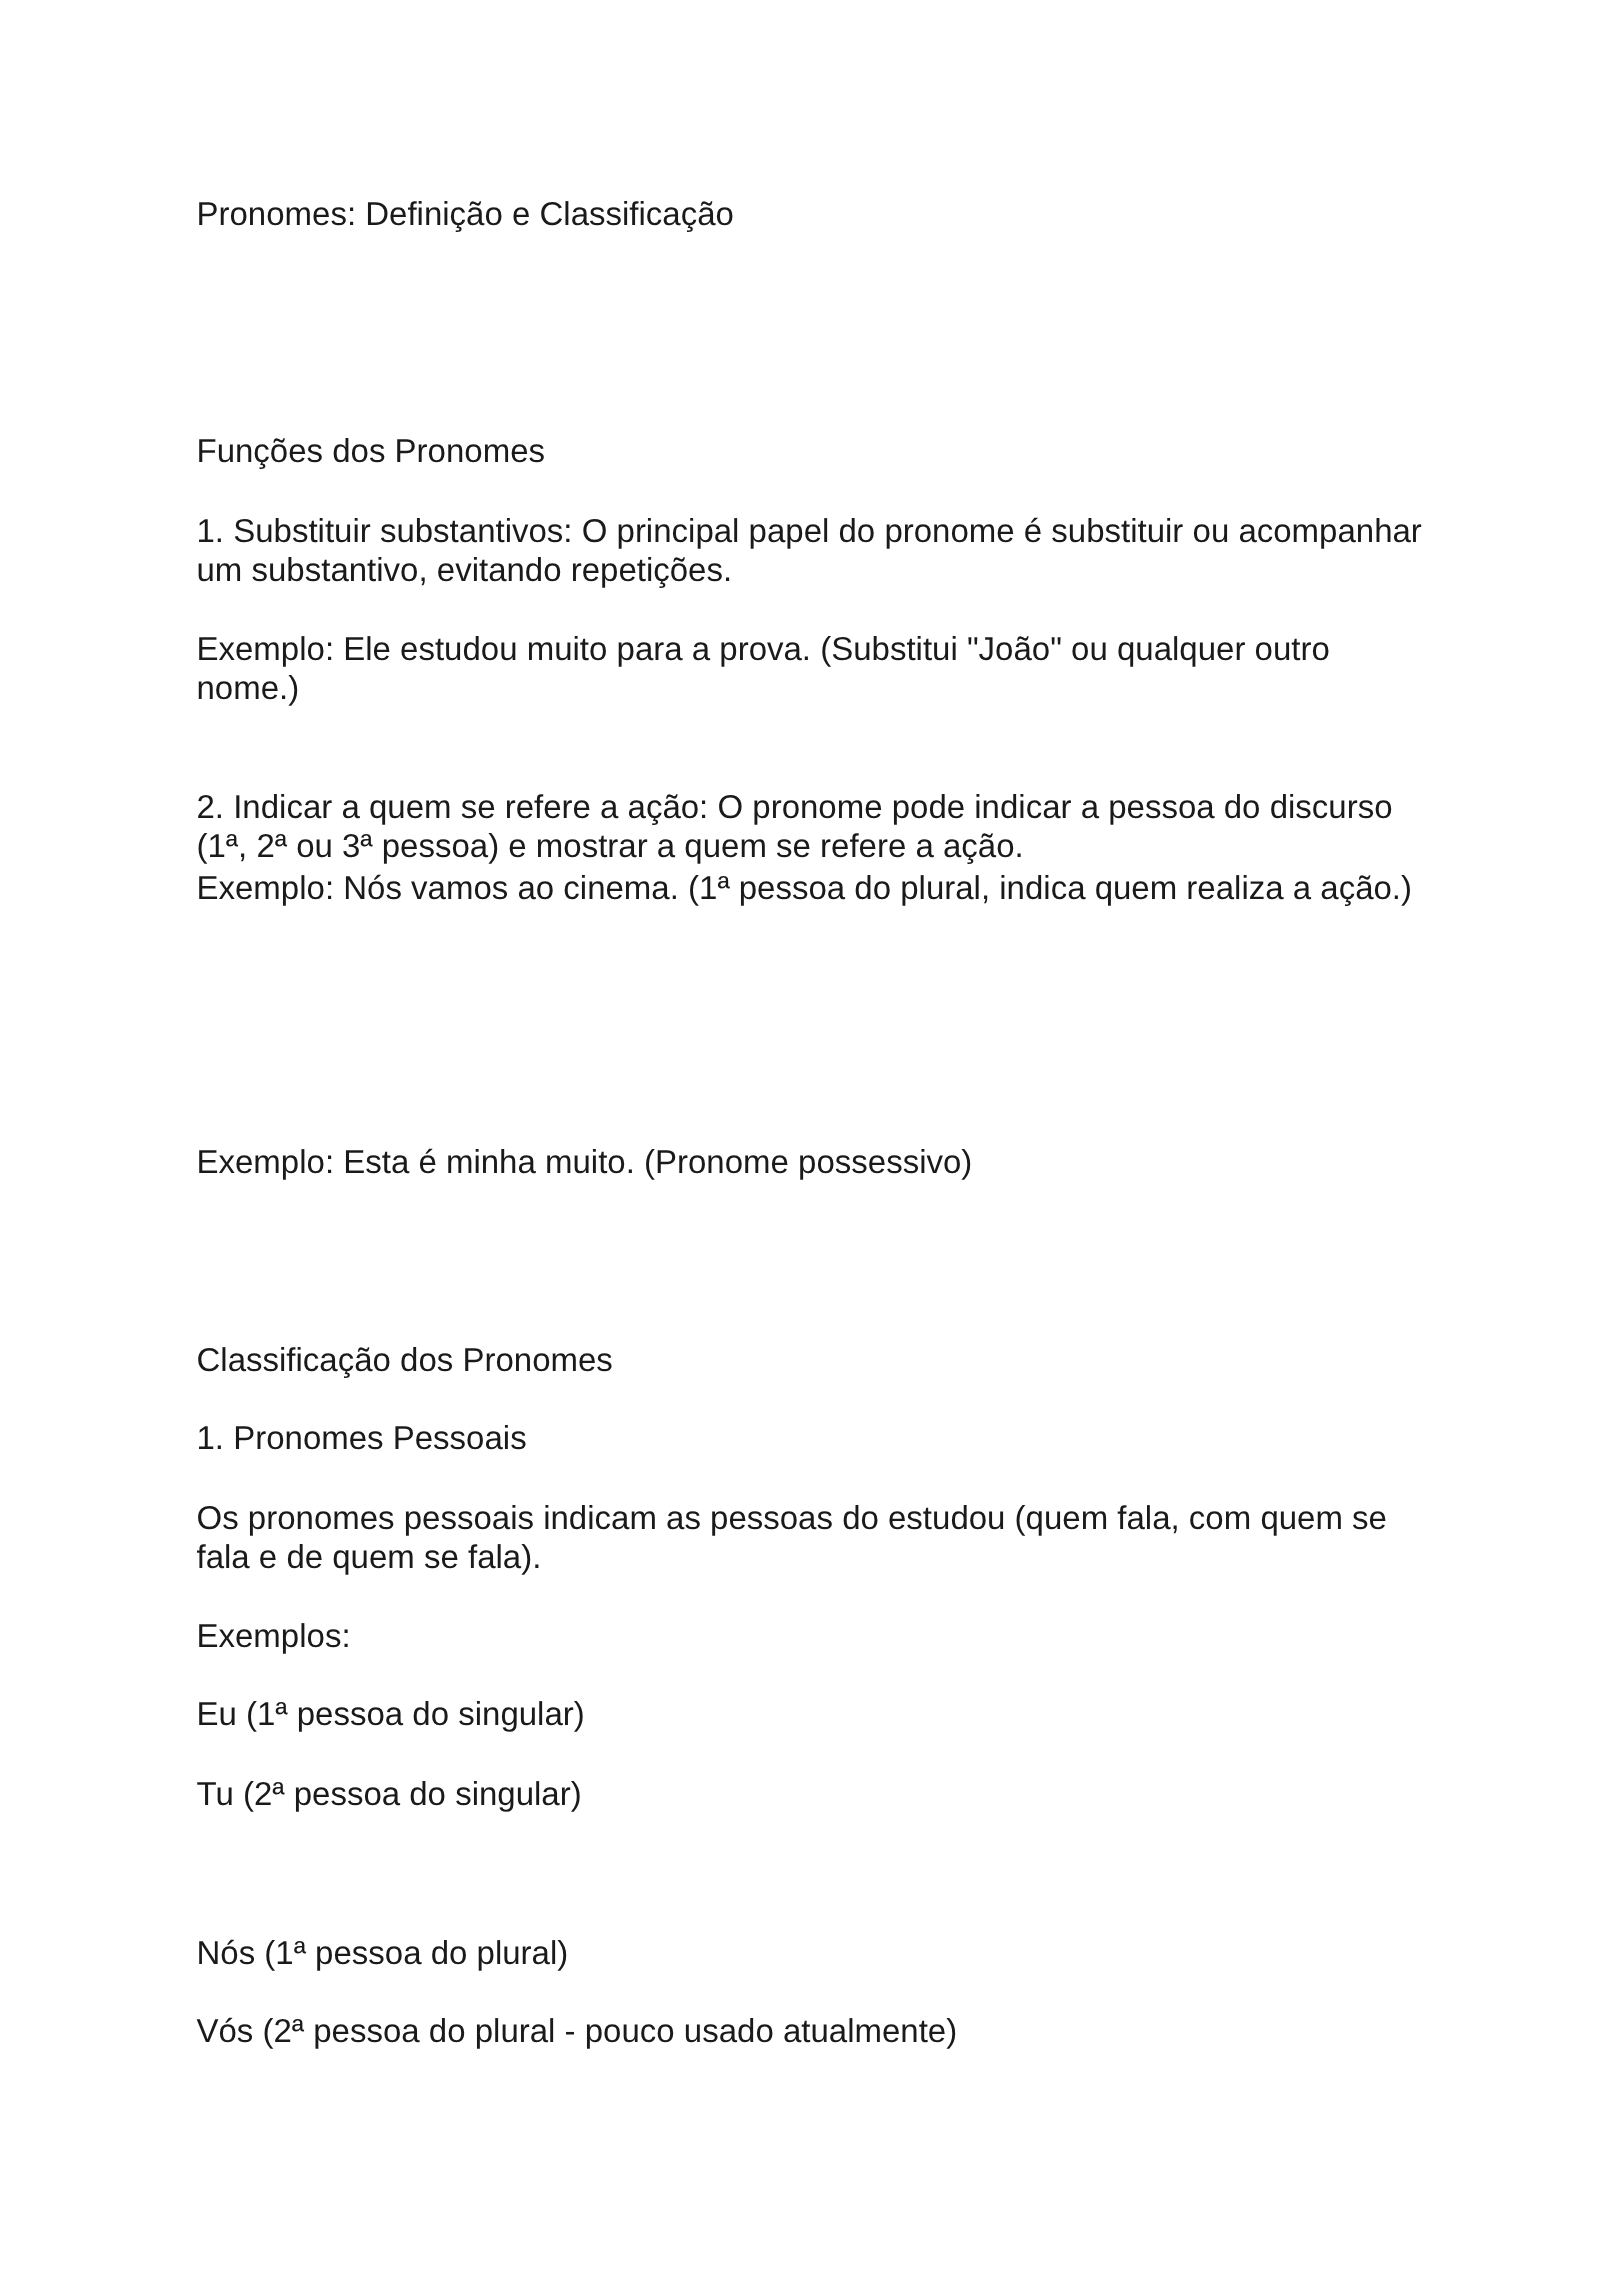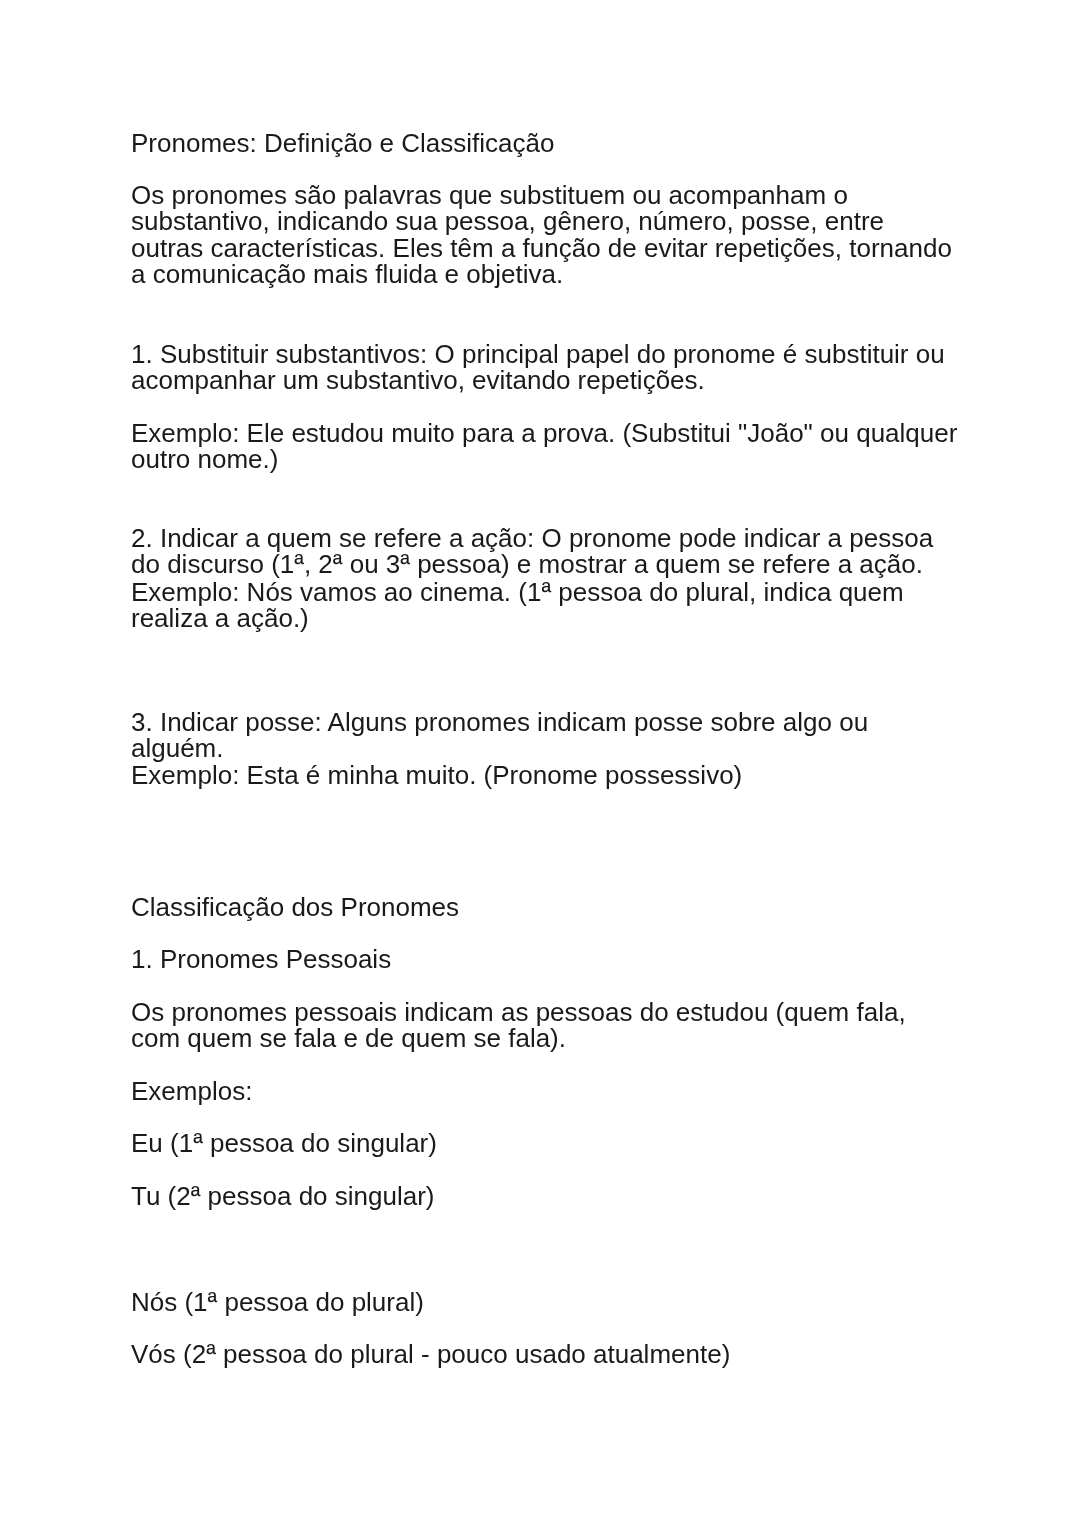--- a/index.html
+++ b/index.html
@@ -1,36 +1,35 @@
 <!DOCTYPE html>
 <html><head>
 <meta charset="utf-8">
 <style>
   html, body { margin: 0; padding: 0; background: #ffffff; }
   body { width: 1080px; height: 1525px; position: relative; overflow: hidden;
          font-family: "Liberation Sans", sans-serif; color: #1a1a1a; }
   .page { position: absolute; left: 0; top: 0; width: 1080px; height: 1525px; background: #ffffff; }
-  .blk { position: absolute; left: 131px; width: 830px; font-size: 26px; line-height: 26.3px;
+  .blk { position: absolute; left: 131px; width: 830px; font-size: 22px; line-height: 26.3px;
          margin: 0; white-space: normal; }
 </style>
 </head>
 <body>
 
 <div class="page">
   <p class="blk" style="top:130px">Pronomes: Definição e Classificação</p>
-  <p class="blk" style="top:182px">Os pronomes são palavras que substituem ou acompanham o substantivo, indicando sua pessoa, gênero, número, posse, entre outras características. Eles têm a função de evitar repetições, tornando a comunicação mais fluida e objetiva.</p>
 
+  <p class="blk" style="top:288px">Funções dos Pronomes</p>
 
   <p class="blk" style="top:341px">1. Substituir substantivos: O principal papel do pronome é substituir ou acompanhar um substantivo, evitando repetições.</p>
   <p class="blk" style="top:420px">Exemplo: Ele estudou muito para a prova. (Substitui "João" ou qualquer outro nome.)</p>
 
   <p class="blk" style="top:525px">2. Indicar a quem se refere a ação: O pronome pode indicar a pessoa do discurso (1ª, 2ª ou 3ª pessoa) e mostrar a quem se refere a ação.</p>
   <p class="blk" style="top:579px">Exemplo: Nós vamos ao cinema. (1ª pessoa do plural, indica quem realiza a ação.)</p>
 
-  <p class="blk" style="top:709px">3. Indicar posse: Alguns pronomes indicam posse sobre algo ou alguém.</p>
   <p class="blk" style="top:762px">Exemplo: Esta é minha muito. (Pronome possessivo)</p>
 
   <p class="blk" style="top:894px">Classificação dos Pronomes</p>
   <p class="blk" style="top:946px">1. Pronomes Pessoais</p>
   <p class="blk" style="top:999px">Os pronomes pessoais indicam as pessoas do estudou (quem fala, com quem se fala e de quem se fala).</p>
   <p class="blk" style="top:1078px">Exemplos:</p>
 
   <p class="blk" style="top:1130px">Eu (1ª pessoa do singular)</p>
   <p class="blk" style="top:1183px">Tu (2ª pessoa do singular)</p>
   <p class="blk" style="top:1289px">Nós (1ª pessoa do plural)</p>

